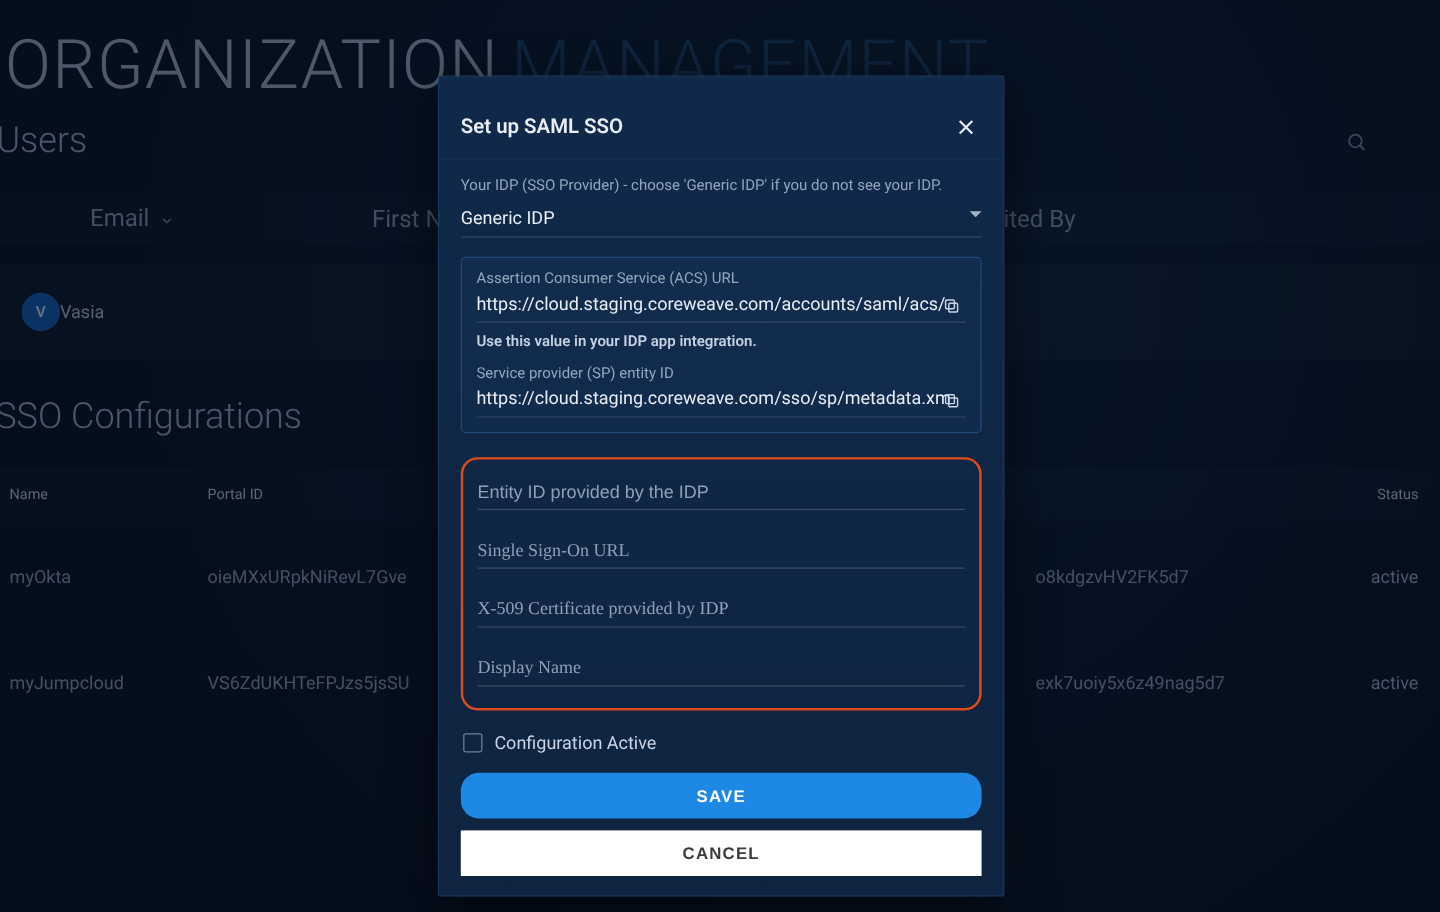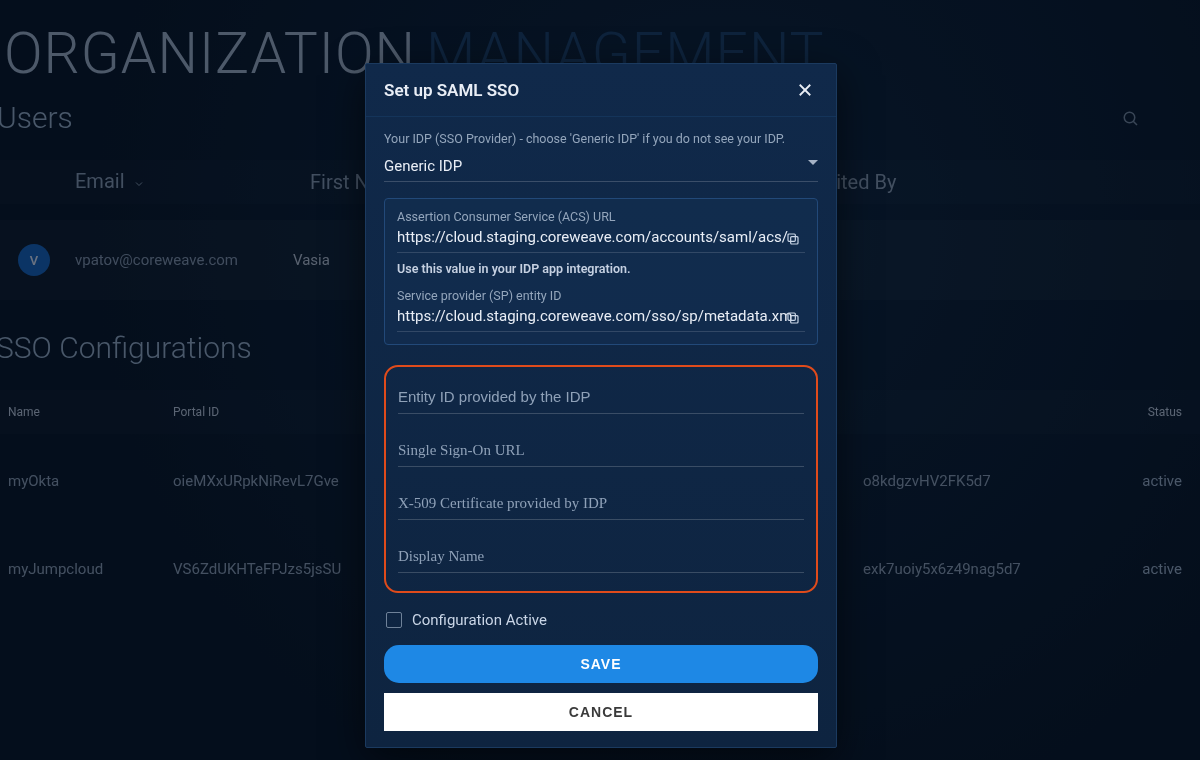--- a/index.html
+++ b/index.html
@@ -65,21 +65,21 @@
   .sso-row.r2{top:532px;}
   .sso-row.r3{top:616px;}
   .sc-status-val{width:100px;text-align:right;padding-right:18px;color:#9FB1C8;}
 
   
   .overlay{position:absolute;inset:0;background:rgba(3,12,26,0.55);}
   .modal{position:absolute;left:365px;top:63px;width:470px;
     background:linear-gradient(#10294A,#0E2440);border:1px solid #1B3A5F;border-radius:2px;
     box-shadow:0 12px 40px rgba(0,0,0,0.55);}
   .modal-header{display:flex;align-items:center;justify-content:space-between;
-    padding:13px 18px;border-bottom:1px solid #14345A;}
+    padding:13px 18px;border-bottom:1px solid #14345A;margin-top:16px;}
   .modal-title{color:var(--txt-bright);font-size:17px;font-weight:600;}
   .close-btn{width:26px;height:26px;display:flex;align-items:center;justify-content:center;
     color:var(--txt-bright);cursor:pointer;}
   .close-btn svg{width:18px;height:18px;}
 
   .modal-body{padding:14px 18px 16px 18px;}
   .idp-label{font-size:12.5px;color:#94A6BC;margin-bottom:6px;}
   .idp-select{position:relative;border-bottom:1px solid var(--divider);
     padding:4px 0 6px 0;cursor:pointer;}
   .idp-select-val{color:var(--txt-bright);font-size:15px;}
@@ -96,21 +96,21 @@
     white-space:nowrap;overflow:hidden;}
   .info-hint{font-size:12.5px;color:#C6D1E2;font-weight:600;margin-top:8px;}
   .copy-btn{position:absolute;right:0;top:18px;width:24px;height:24px;
     display:flex;align-items:center;justify-content:center;cursor:pointer;color:#C9D5E6;}
   .copy-btn svg{width:16px;height:16px;}
   .info-block + .info-block{margin-top:12px;}
 
   .highlight-box{margin-top:20px;border:2px solid var(--accent-orange);border-radius:14px;
     padding:14px 12px 18px 12px;}
   .t-input{border:none;border-bottom:1px solid var(--divider);background:transparent;
-    color:var(--txt-bright);font-size:17px;width:100%;padding:6px 0 6px 0;outline:none;}
+    color:var(--txt-bright);font-size:13px;width:100%;padding:6px 0 6px 0;outline:none;}
   .t-input::placeholder{color:#8FA1B8;font-size:15px;}
   .t-input + .t-input{margin-top:20px;font-family:Liberation Serif, serif;}
 
   .cfg-row{display:flex;align-items:center;gap:10px;margin:18px 0 16px 2px;}
   .chk{width:14px;height:14px;border:1px solid #6F8299;border-radius:2px;background:transparent;cursor:pointer;}
   .cfg-label{font-size:15px;color:#C9D5E6;}
 
   .btn{width:100%;height:38px;display:flex;align-items:center;justify-content:center;
     font-size:14px;font-weight:600;letter-spacing:1px;cursor:pointer;border:none;}
   .btn-save{background:var(--accent-blue);color:var(--white);border-radius:15px;}
@@ -145,21 +145,20 @@
     <div class="col-first">
       <span>First Na</span>
     </div>
     <div class="col-invited">
       <span>Invited By</span>
     </div>
   </div>
 
   <div class="users-row">
     <div class="avatar">V</div>
-    <div class="cell-email">vpatov@coreweave.com</div>
     <div class="cell-first">Vasia</div>
     <div class="cell-invited">-</div>
   </div>
 
   <div class="sso-head">SSO Configurations</div>
 
   <div class="sso-thead">
     <div class="sc-name">Name</div>
     <div class="sc-portal">Portal ID</div>
     <div class="sc-entity"></div>

